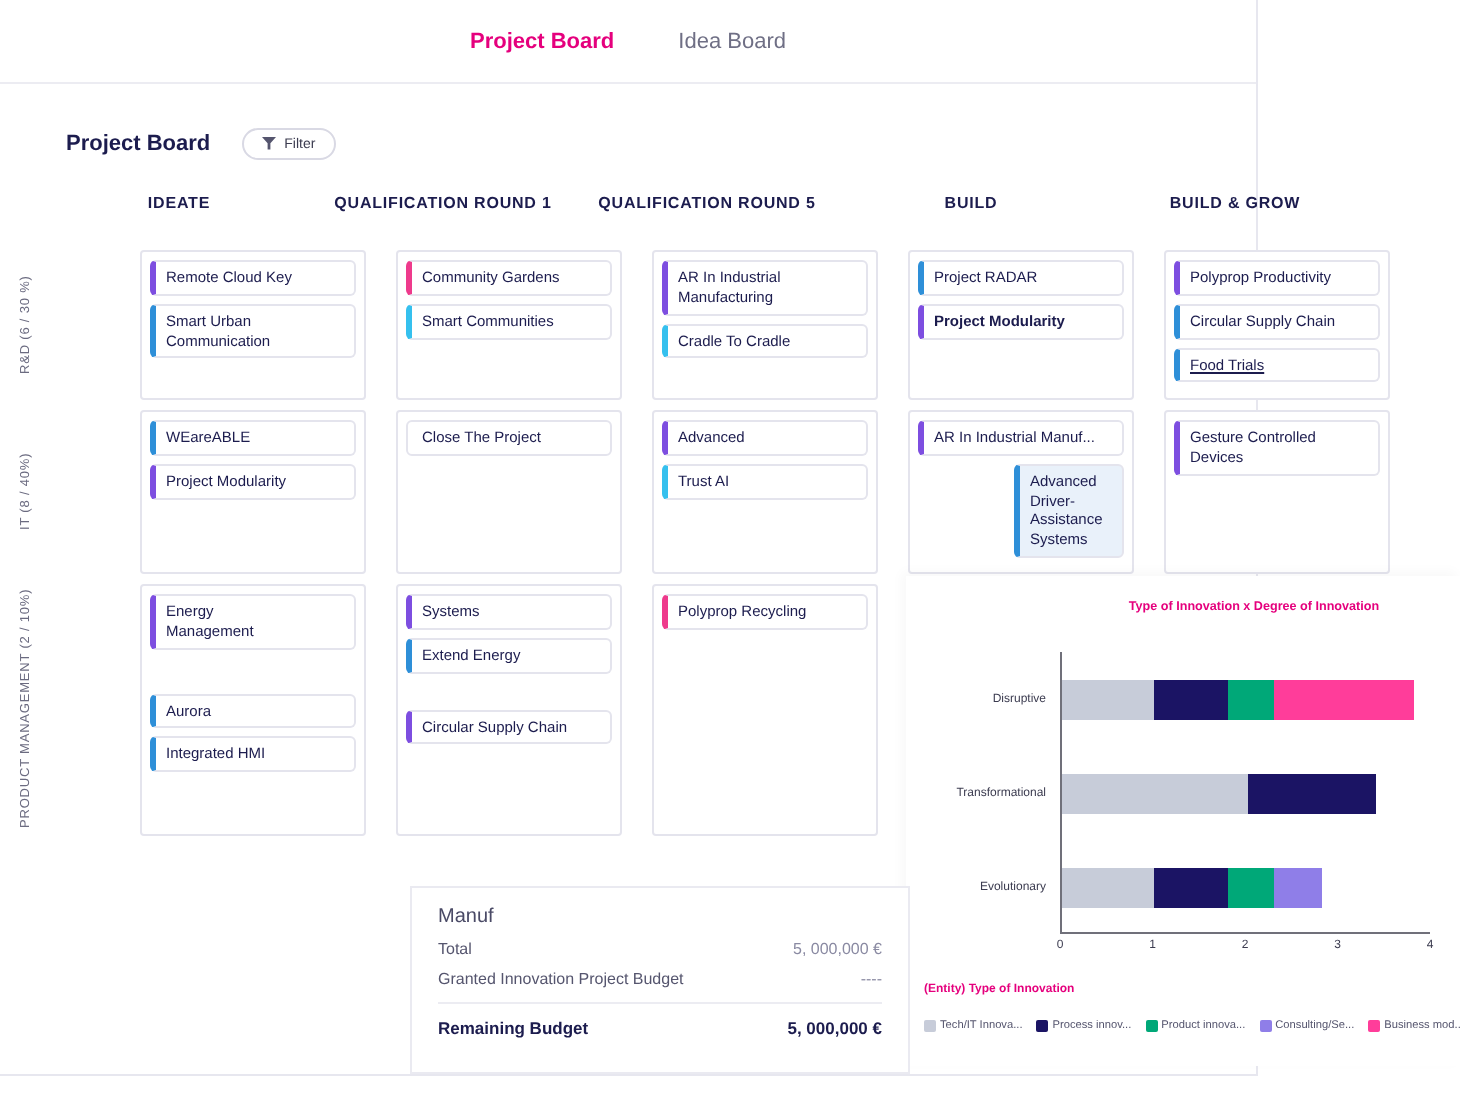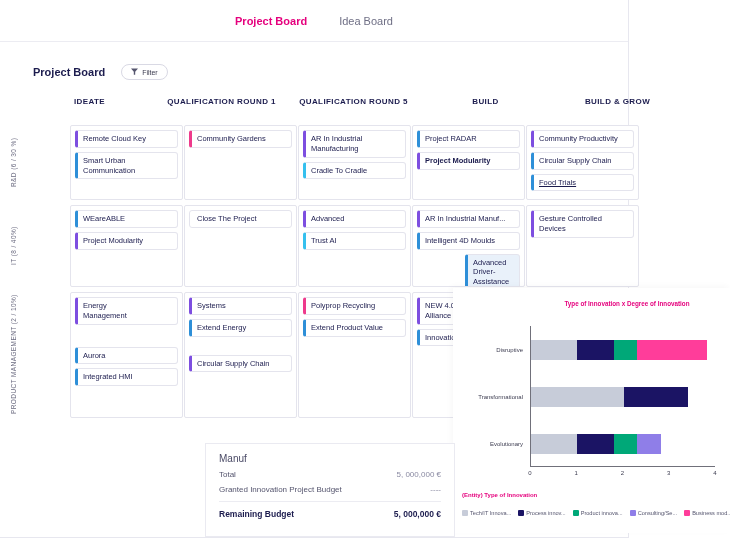--- a/index.html
+++ b/index.html
@@ -20,21 +20,21 @@
                 background:#fff; padding:3px 9px; font-size:7px; color:#3c3c50; cursor:pointer; }
 
   .col-headers { position:absolute; left:33px; top:97px; display:grid; grid-template-columns:repeat(5,113px); column-gap:19px; }
   .col-h { text-align:center; font-size:8px; font-weight:bold; color:#1c1c4e; letter-spacing:0.4px; }
 
   .row-label { position:absolute; left:6px; width:14px; display:flex; align-items:center; justify-content:center;
                writing-mode:vertical-rl; transform:rotate(180deg); font-size:6.5px; color:#6b6b80; letter-spacing:0.4px; }
   .rl0 { top:125px; height:75px; } .rl1 { top:205px; height:82px; } .rl2 { top:291px; height:126px; }
 
   .board { position:absolute; left:33px; top:125px; display:grid; grid-template-columns:repeat(5,113px);
-           grid-template-rows:75px 82px 126px; gap:5px 1px;padding-left:37px; }
+           grid-template-rows:75px 82px 126px; gap:5px 15px;padding-left:37px; }
   .cell { border:1px solid #e4e4ed; border-radius:2px; background:#fff; padding:4px; overflow:hidden; }
   .card { border:1px solid #e4e4ed; border-left:3px solid #7d4ee0; border-radius:3px; padding:3px 5px;
           margin-bottom:4px; font-size:7.5px; line-height:1.3; color:#1c1c4e; white-space:pre-line;
           background:#fff; cursor:pointer; }
   .card.selected { background:#e9f1fa; }
   .card.bold { font-weight:bold; }
   .card.no-accent { border-left:1px solid #e4e4ed; padding-left:7px; }
 
   .budget-panel { position:absolute; left:205px; top:443px; width:250px; height:94px; background:#fff;
                   border:1px solid #eaeaf1; padding:9px 13px; z-index:3; }
@@ -97,70 +97,69 @@
         <div class="row-label rl2">PRODUCT MANAGEMENT (2 / 10%)</div>
       </div>
     <div class="board" id="board">
         <div class="cell">
           <div class="card" style="border-left-color: rgb(125, 78, 224);">Remote Cloud Key</div>
           <div class="card" style="border-left-color: rgb(46, 143, 216);">Smart Urban
 Communication</div>
         </div>
         <div class="cell">
           <div class="card" style="border-left-color: rgb(238, 58, 140);">Community Gardens</div>
+          <div class="card" style="border-left-color: rgb(53, 192, 238);">Smart Communities</div>
         </div>
         <div class="cell">
           <div class="card" style="border-left-color: rgb(125, 78, 224);">AR In Industrial
 Manufacturing</div>
           <div class="card" style="border-left-color: rgb(53, 192, 238);">Cradle To Cradle</div>
         </div>
         <div class="cell">
           <div class="card" style="border-left-color: rgb(46, 143, 216);">Project RADAR</div>
           <div class="card bold" style="border-left-color: rgb(125, 78, 224);">Project Modularity</div>
         </div>
         <div class="cell">
-          <div class="card" style="border-left-color: rgb(125, 78, 224);">Community Productivity</div>
+          <div class="card" style="border-left-color: rgb(125, 78, 224);">Polyprop Productivity</div>
           <div class="card" style="border-left-color: rgb(46, 143, 216);">Circular Supply Chain</div>
           <div class="card" style="border-left-color: rgb(46, 143, 216); text-decoration: underline;">Food Trials</div>
         </div>
         <div class="cell">
           <div class="card" style="border-left-color: rgb(46, 143, 216);">WEareABLE</div>
           <div class="card" style="border-left-color: rgb(125, 78, 224);">Project Modularity</div>
         </div>
         <div class="cell">
           <div class="card no-accent">Close The Project</div>
         </div>
         <div class="cell">
           <div class="card" style="border-left-color: rgb(125, 78, 224);">Advanced</div>
           <div class="card" style="border-left-color: rgb(53, 192, 238);">Trust AI</div>
         </div>
         <div class="cell">
           <div class="card" style="border-left-color: rgb(125, 78, 224);">AR In Industrial Manuf...</div>
-          <div class="card" style="border-left-color: rgb(46, 143, 216);">Intelligent 4D Moulds</div>
           <div class="card selected" style="border-left-color: rgb(46, 143, 216); margin-left: 48px;">Advanced Driver-
 Assistance Systems</div>
         </div>
         <div class="cell">
           <div class="card" style="border-left-color: rgb(125, 78, 224);">Gesture Controlled
 Devices</div>
         </div>
         <div class="cell">
           <div class="card" style="border-left-color: rgb(125, 78, 224);">Energy
 Management</div>
           <div class="card" style="border-left-color: rgb(46, 143, 216); margin-top: 22px;">Aurora</div>
           <div class="card" style="border-left-color: rgb(46, 143, 216);">Integrated HMI</div>
         </div>
         <div class="cell">
           <div class="card" style="border-left-color: rgb(125, 78, 224);">Systems</div>
           <div class="card" style="border-left-color: rgb(46, 143, 216);">Extend Energy</div>
           <div class="card" style="border-left-color: rgb(125, 78, 224); margin-top: 18px;">Circular Supply Chain</div>
         </div>
         <div class="cell">
           <div class="card" style="border-left-color: rgb(238, 58, 140);">Polyprop Recycling</div>
-          <div class="card" style="border-left-color: rgb(46, 143, 216);">Extend Product Value</div>
         </div>
         <div class="cell">
           <div class="card" style="border-left-color: rgb(125, 78, 224);">NEW 4.0 - Inno
 Alliance For T</div>
           <div class="card" style="border-left-color: rgb(46, 143, 216);">Innovation</div>
         </div>
         <div class="cell"></div>
       </div>
   </div>
 

